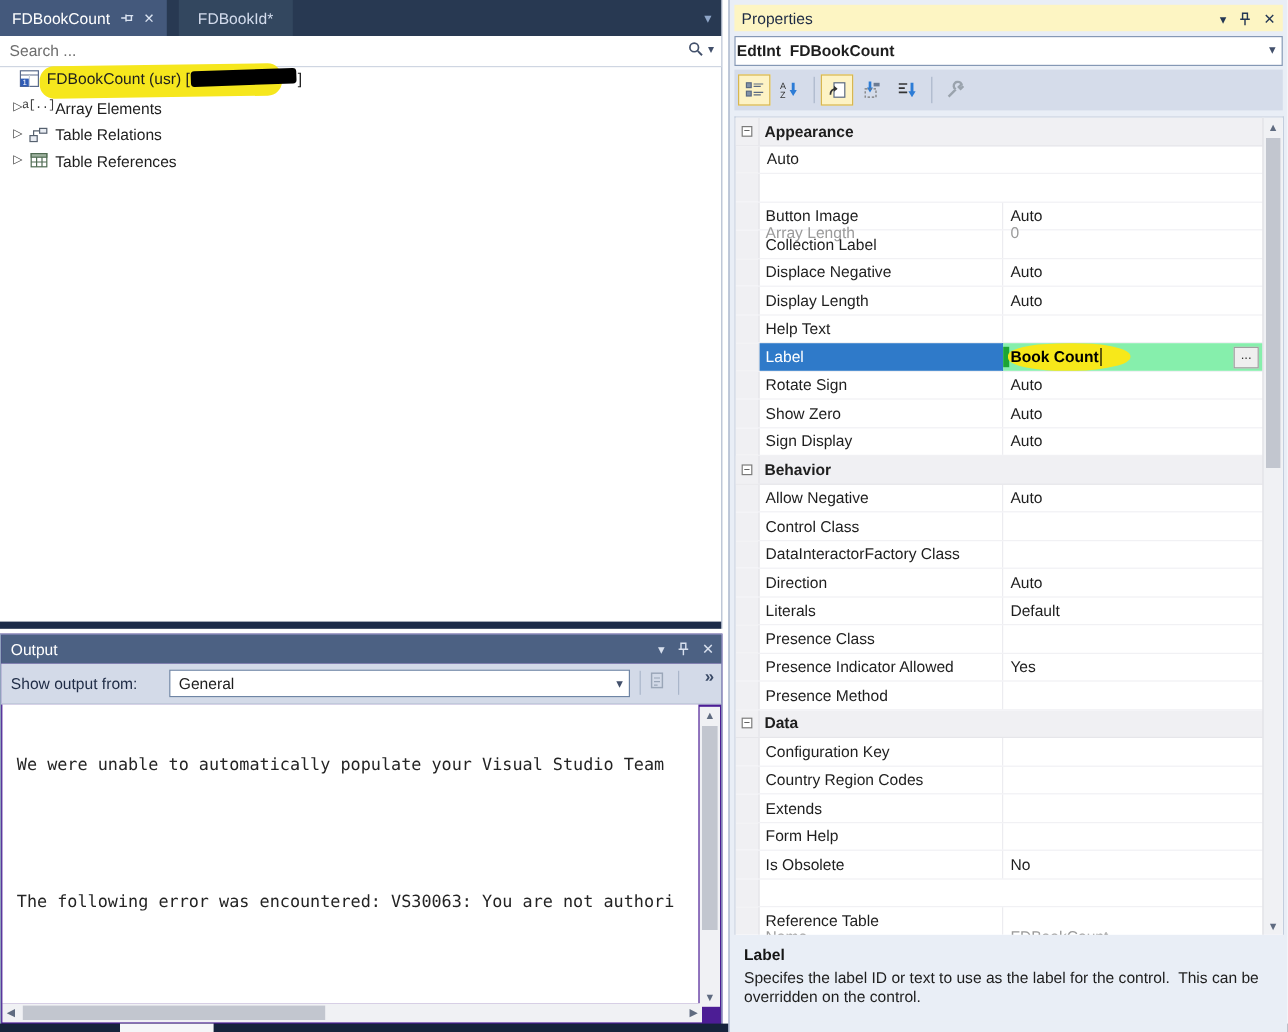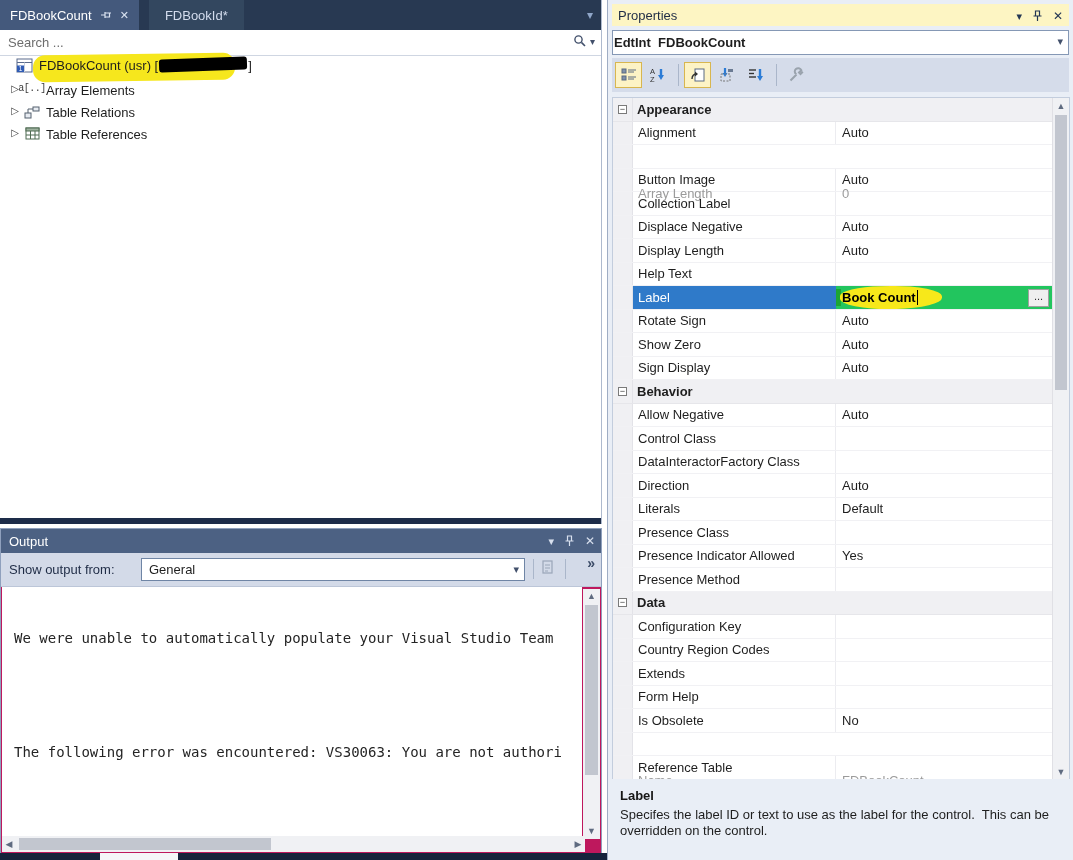--- a/index.html
+++ b/index.html
@@ -25,21 +25,21 @@
   .tree-ico { width:20px; display:inline-flex; justify-content:center; margin-right:4px; }
   .array-glyph { font-size:10px; color:#3b3b3b; letter-spacing:-0.5px; font-family:"Liberation Mono", monospace; }
   .root-ico { margin-left:16px; margin-right:6px; display:inline-flex; }
   .root-label-wrap { position:relative; }
   .tree-marker { position:absolute; left:-6px; top:-4px; width:202px; height:27px; background:#f6e71d; border-radius:12px; transform:rotate(-0.8deg); z-index:0; }
   .root-label { position:relative; z-index:1; font-weight:normal; }
   .redacted { display:inline-block; width:88px; height:13px; background:#000; border-radius:3px; transform:rotate(-2deg); vertical-align:-1px; margin:0 1px; }
   .doc-bottom-edge { position:absolute; left:0; bottom:0; width:100%; height:6px; background:#1d2c49; }
 
   
-  #output-panel { left:0; top:528px; width:602px; height:327px; background:#be185d; border:1px solid #8fa0bd; }
+  #output-panel { left:0; top:528px; width:602px; height:327px; background:#4c1d95; border:1px solid #8fa0bd; }
   .out-title { position:absolute; left:0; top:0; width:100%; height:24px; background:#4c6183; color:#fff; display:flex; align-items:center; padding-left:8px; }
   .win-icons { position:absolute; right:6px; top:0; height:24px; display:flex; align-items:center; gap:10px; }
   .win-icons span, .win-icons svg { cursor:default; }
   .out-toolbar { position:absolute; left:0; top:24px; width:100%; height:34px; background:#d3dae8; border-bottom:1px solid #bcc6d8; color:#1e2b45; }
   .sof-label { position:absolute; left:8px; top:9px; }
   .out-combo { position:absolute; left:140px; top:5px; width:384px; height:23px; background:#fff; border:1px solid #6f85a5; }
   .out-combo .val { position:absolute; left:7px; top:3px; color:#1e1e1e; }
   .combo-arrow { position:absolute; right:5px; top:4px; font-size:11px; color:#42506b; }
   .tb-sep { position:absolute; top:6px; width:1px; height:20px; background:#aab6ca; }
   .out-page-icon { position:absolute; left:540px; top:7px; color:#9aa6b8; }
@@ -76,21 +76,21 @@
   .prow { display:flex; height:23.5px; align-items:stretch; }
   .prow.cat { background:#f0f0f3; border-bottom:1px solid #e6e6ea; }
   .prow.item { border-bottom:1px solid #f1f1f4; }
   .gutter { width:20px; background:#f0f0f3; border-right:1px solid #e3e3e8; display:flex; align-items:center; justify-content:center; }
   .minusbox { width:9px; height:9px; border:1px solid #7a7a7a; background:#fff; font-size:9px; line-height:6px; text-align:center; color:#333; }
   .catname { display:flex; align-items:center; font-weight:bold; padding-left:4px; color:#1e1e1e; }
   .pname { width:203px; display:flex; align-items:center; padding-left:5px; border-right:1px solid #ececf0; }
   .pvalue { flex:1; display:flex; align-items:center; padding-left:6px; position:relative; }
   .muted { color:#9b9b9b;margin-top:48px; }
   .pname.selname { background:#2f7ac9; color:#fff; border-right:1px solid #2f7ac9; }
-  .pvalue.selval { background:#22c55e; }
+  .pvalue.selval { background:#86efac; }
   .green-edge { position:absolute; left:0; top:3px; width:5px; height:17px; background:#1ca534; }
   .marker { position:absolute; left:4px; top:0px; width:102px; height:23px; background:#f7e81a; border-radius:40% 50% 45% 50%; transform:rotate(-1deg); }
   .valtext { position:relative; z-index:1; }
   .valtext.bold { font-weight:bold; color:#000; }
   .caret { position:relative; z-index:1; display:inline-block; width:1.5px; height:15px; background:#000; margin-left:1px; }
   .ellipsis-btn { position:absolute; right:5px; top:2.5px; width:21px; height:18px; background:#efefef; border:1px solid #a0a0a0; font-size:11px; line-height:13px; text-align:center; color:#333; z-index:2; }
   .grid-vscroll { position:absolute; right:0; top:0; width:17px; height:682px; background:#f0f1f4; border-left:1px solid #e0e0e5; }
   .grid-vscroll .arr { position:absolute; left:0; width:16px; height:16px; color:#5f6b80; font-size:9px; text-align:center; line-height:16px; }
   .grid-vscroll .thumb { position:absolute; left:2px; top:17px; width:12px; height:275px; background:#c2c6cf; }
 
@@ -306,21 +306,20 @@
   <div class="props-grid">
     <div class="grid-rows" id="property-grid">
         <div class="prow cat">
           <div class="gutter">
             <span class="minusbox">−</span>
           </div>
           <div class="catname">Appearance</div>
         </div>
         <div class="prow item">
           <div class="gutter"></div>
-          <div class="pname">Alignment</div>
           <div class="pvalue">
             <span class="valtext">Auto</span>
           </div>
         </div>
         <div class="prow item">
           <div class="gutter"></div>
           <div class="pname muted">Array Length</div>
           <div class="pvalue muted">
             <span class="valtext">0</span>
           </div>

